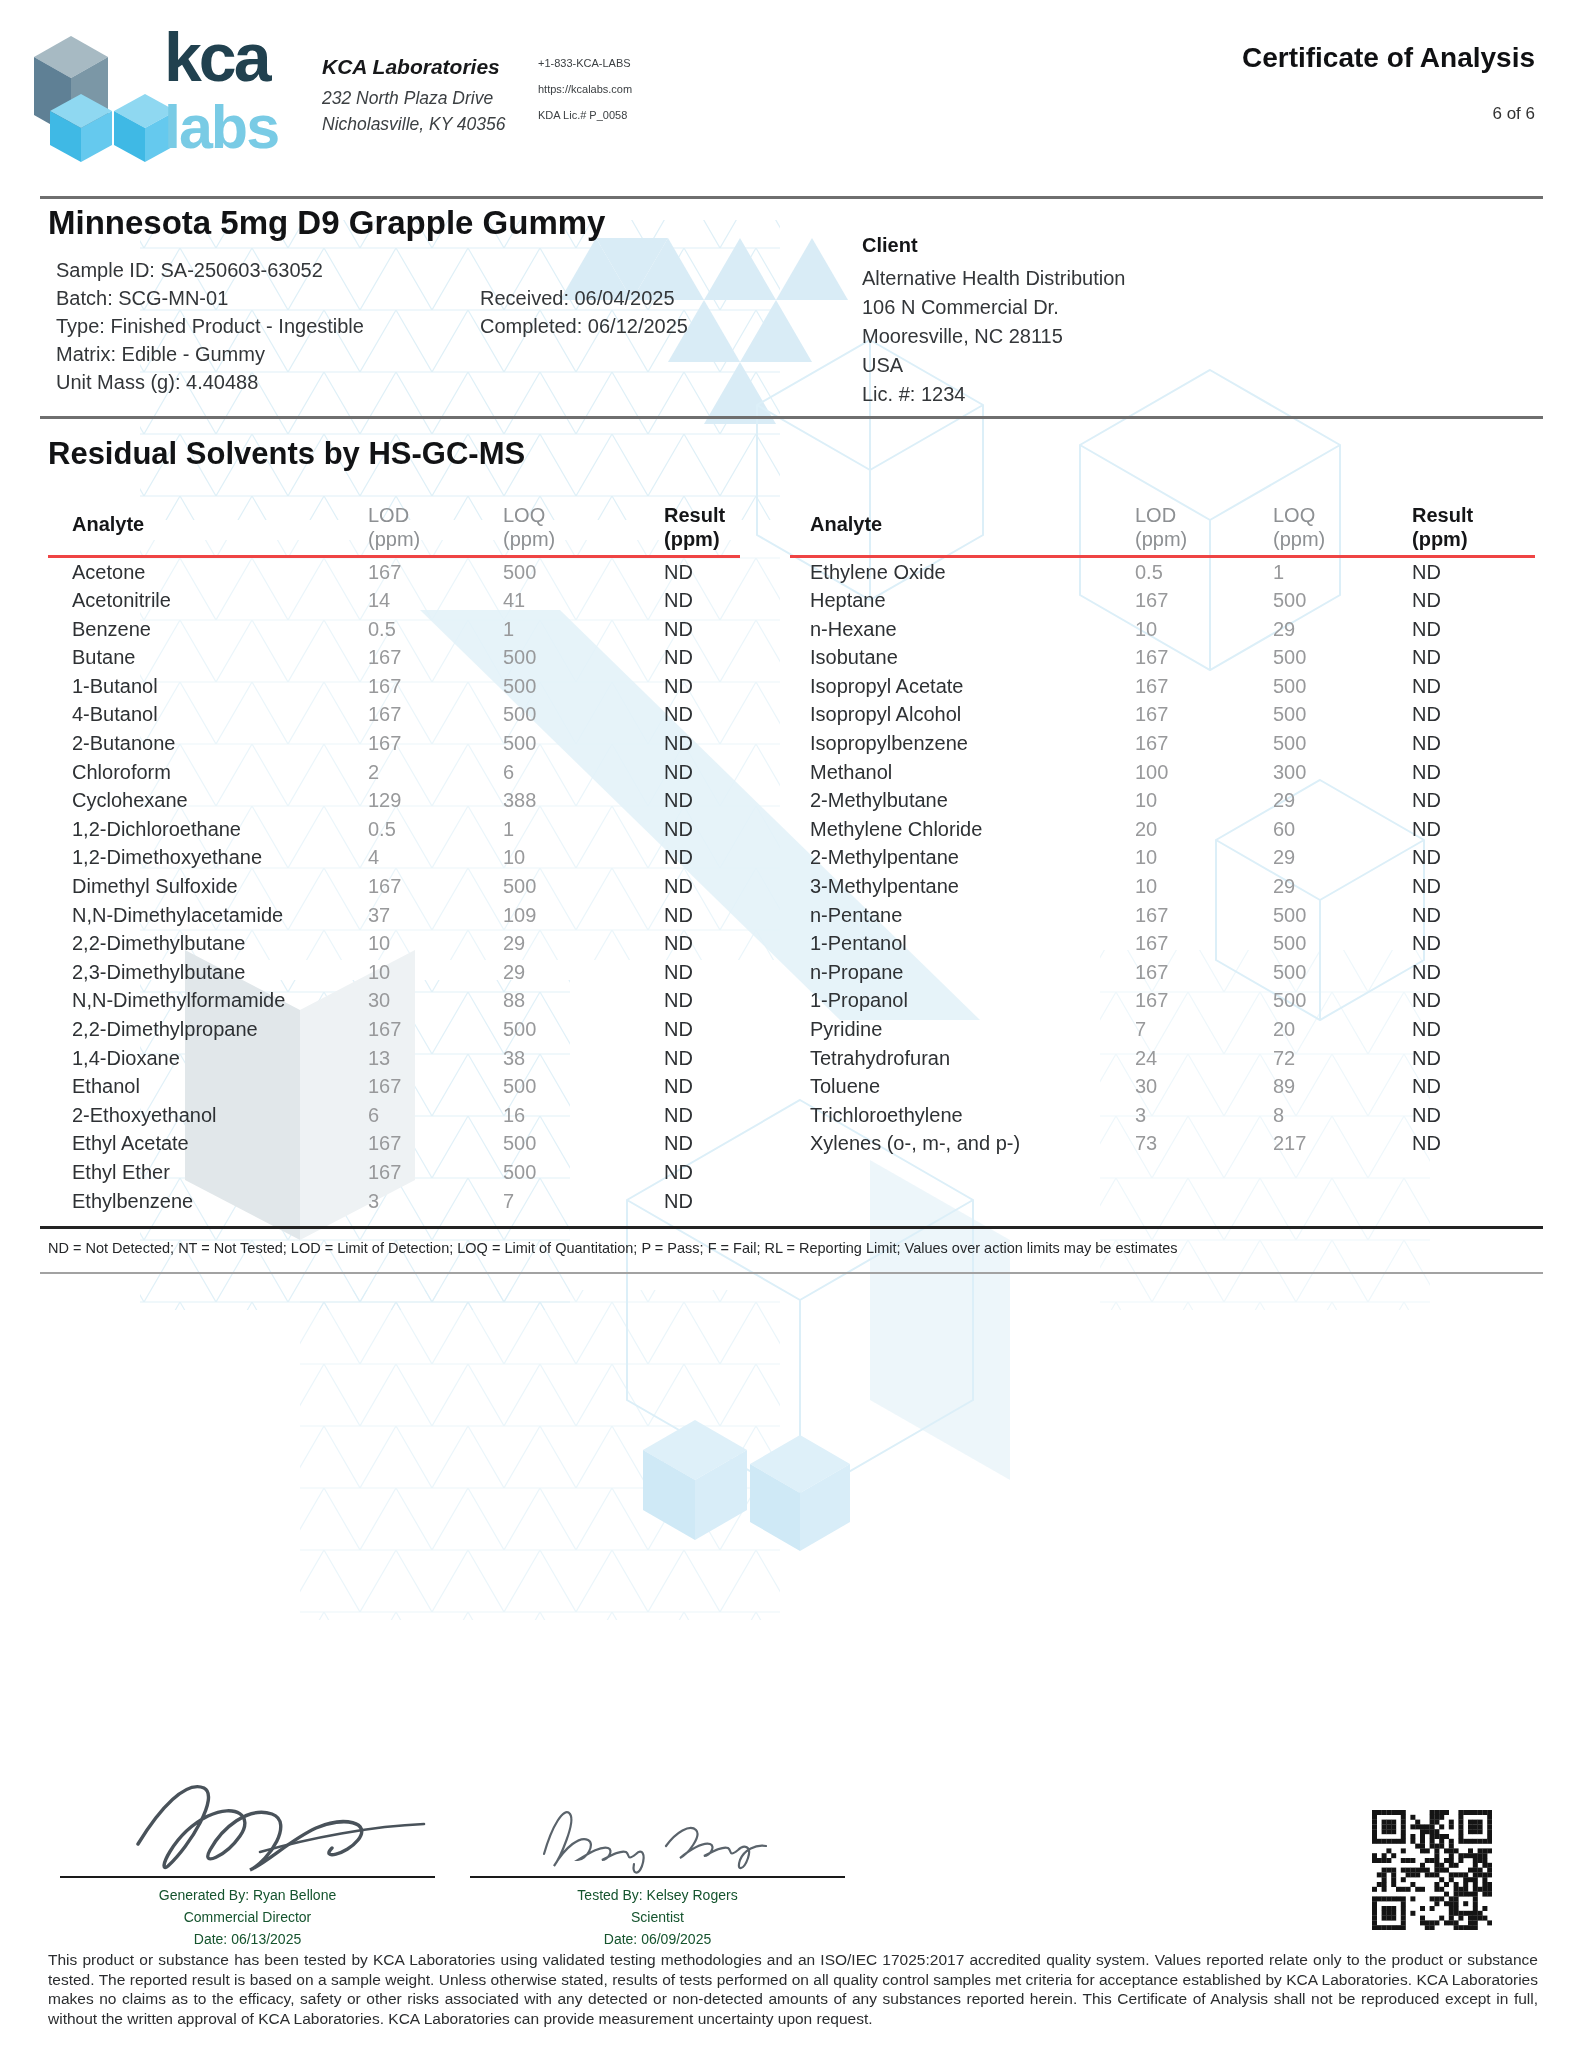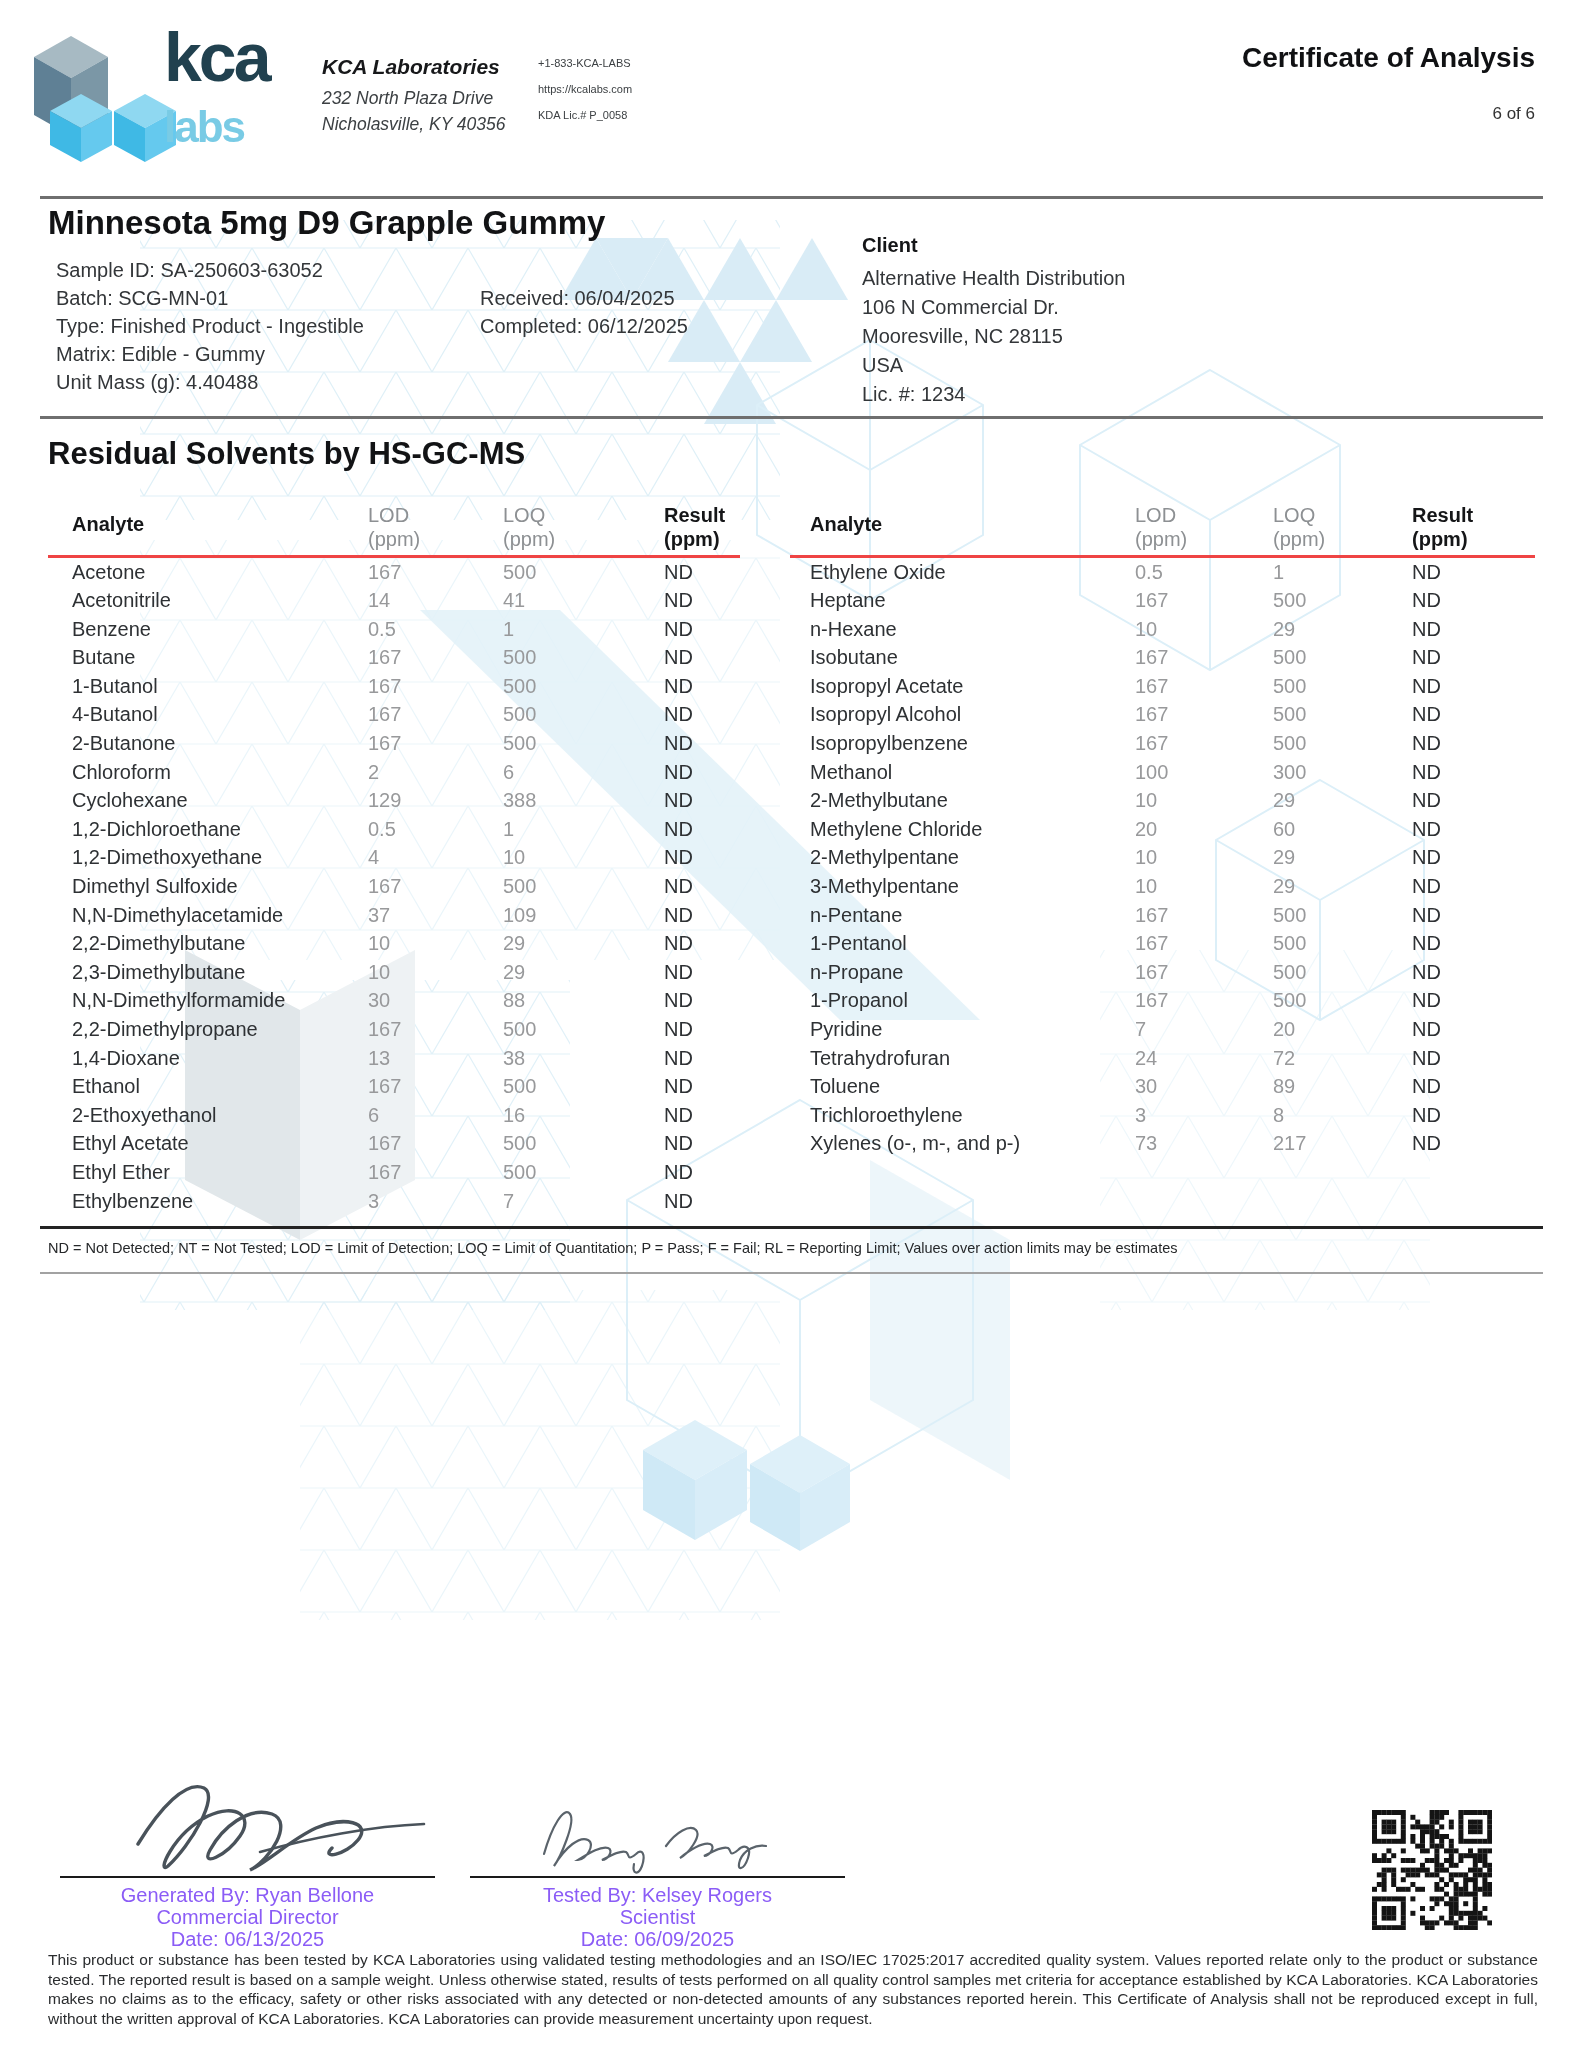--- a/index.html
+++ b/index.html
@@ -4,21 +4,21 @@
 <style>
   * { margin:0; padding:0; box-sizing:border-box; }
   body { background:#ffffff; font-family:"Liberation Sans", sans-serif; }
   .page { position:relative; width:1583px; height:2048px; background:#fff; overflow:hidden; }
   .watermark { position:absolute; left:0; top:0; width:1583px; height:2048px; z-index:0; }
   .content { position:absolute; inset:0; z-index:1; }
   .abs { position:absolute; }
 
   
   .logo-kca  { left:164px; top:22px;  font-size:68px; font-weight:bold; letter-spacing:-3px; color:#21414f; line-height:70px;}
-  .logo-labs { left:164px; top:92px;  font-size:44px; font-weight:bold; letter-spacing:-2px; color:#79cbe5; line-height:70px;}
+  .logo-labs { left:164px; top:92px;  font-size:61px; font-weight:bold; letter-spacing:-2px; color:#79cbe5; line-height:70px;}
   .lab-info { left:322px; top:54px; font-size:17.5px; color:#3c4043; line-height:26px;font-style:italic; }
   .lab-info .lab-name { font-size:21px; font-weight:bold; color:#17181a; margin-bottom:5px; }
   .contact-info { left:538px; top:50px; font-size:11px; color:#3c4043; line-height:26px; }
   .doc-title { right:48px; top:42px; font-size:28px; font-weight:bold; color:#101113; }
   .page-num { right:48px; top:104px; font-size:17px; color:#333; }
   .rule { left:40px; width:1503px; background:#6f6f6f; }
   .rule1 { top:196px; height:3px; }
   .rule2 { top:416px; height:3px; }
   .rule3 { top:1226px; height:3px; background:#232323; }
   .rule4 { top:1272px; height:2px; background:#a2a2a2; }
@@ -52,21 +52,21 @@
   td.c-result { color:#2e3134; }
   .tbl-left  .c-lod { padding-left:20px; } .tbl-left  .c-loq { padding-left:20px; } .tbl-left  .c-result { padding-left:46px; }
   .tbl-right .c-lod { padding-left:20px; } .tbl-right .c-loq { padding-left:20px; } .tbl-right .c-result { padding-left:20px; }
 
   .footnote { left:48px; top:1240px; font-size:14.5px; color:#26282a; }
 
   
   .sig-rule { top:1876px; height:2px; background:#1a1a1a; }
   .sig-rule-left { left:60px; width:375px; }
   .sig-rule-right { left:470px; width:375px; }
-  .sig-block { top:1884px; width:375px; text-align:center; font-size:20px; color:#8b5cf6; line-height:22px; }
+  .sig-block { top:1884px; width:375px; text-align:center; font-size:14px; color:#14532d; line-height:22px; }
   .sig-block-left { left:60px; } .sig-block-right { left:470px; }
   .sig-img-left { left:120px; top:1768px; }
   .sig-img-right { left:530px; top:1796px; }
   .qr { left:1372px; top:1810px; width:120px; height:120px; }
 
   .disclaimer { left:48px; top:1950px; width:1490px; font-size:15.5px; line-height:19.5px; color:#2b2d2f; text-align:justify; }
 </style>
 </head>
 <body>
 

